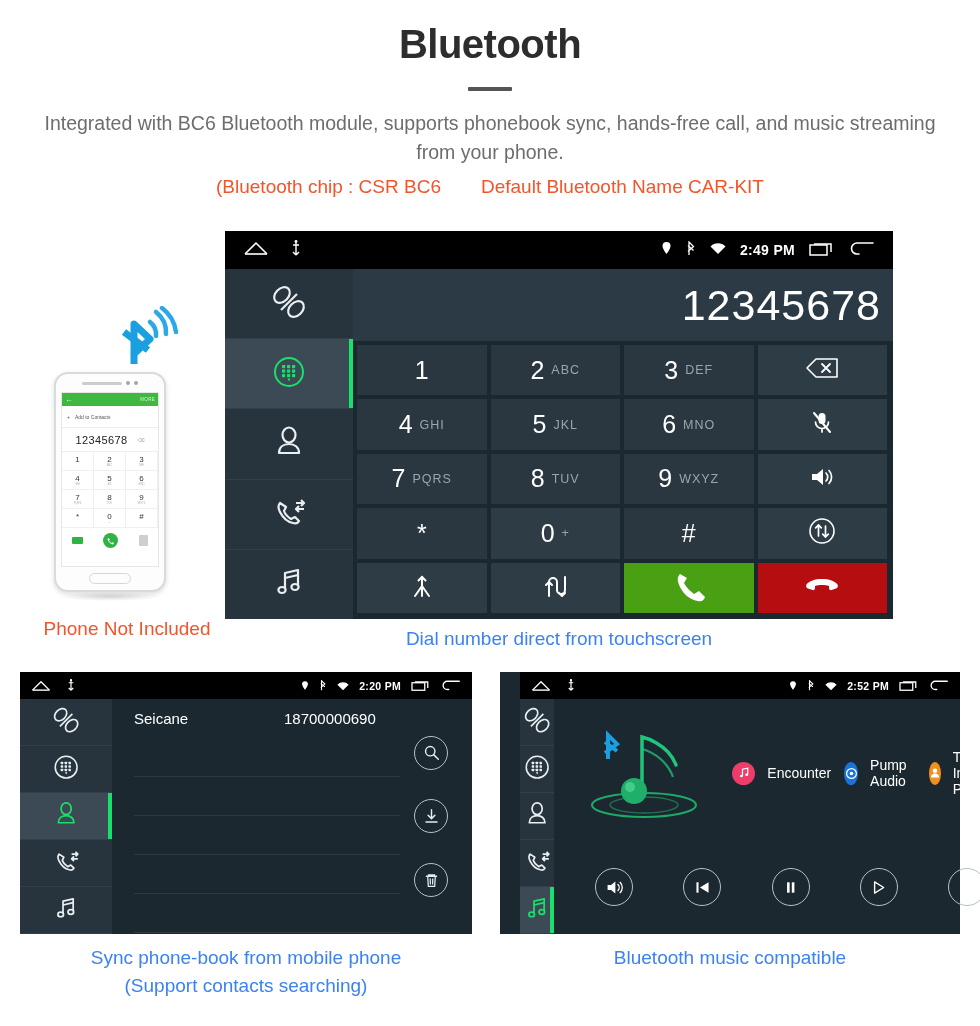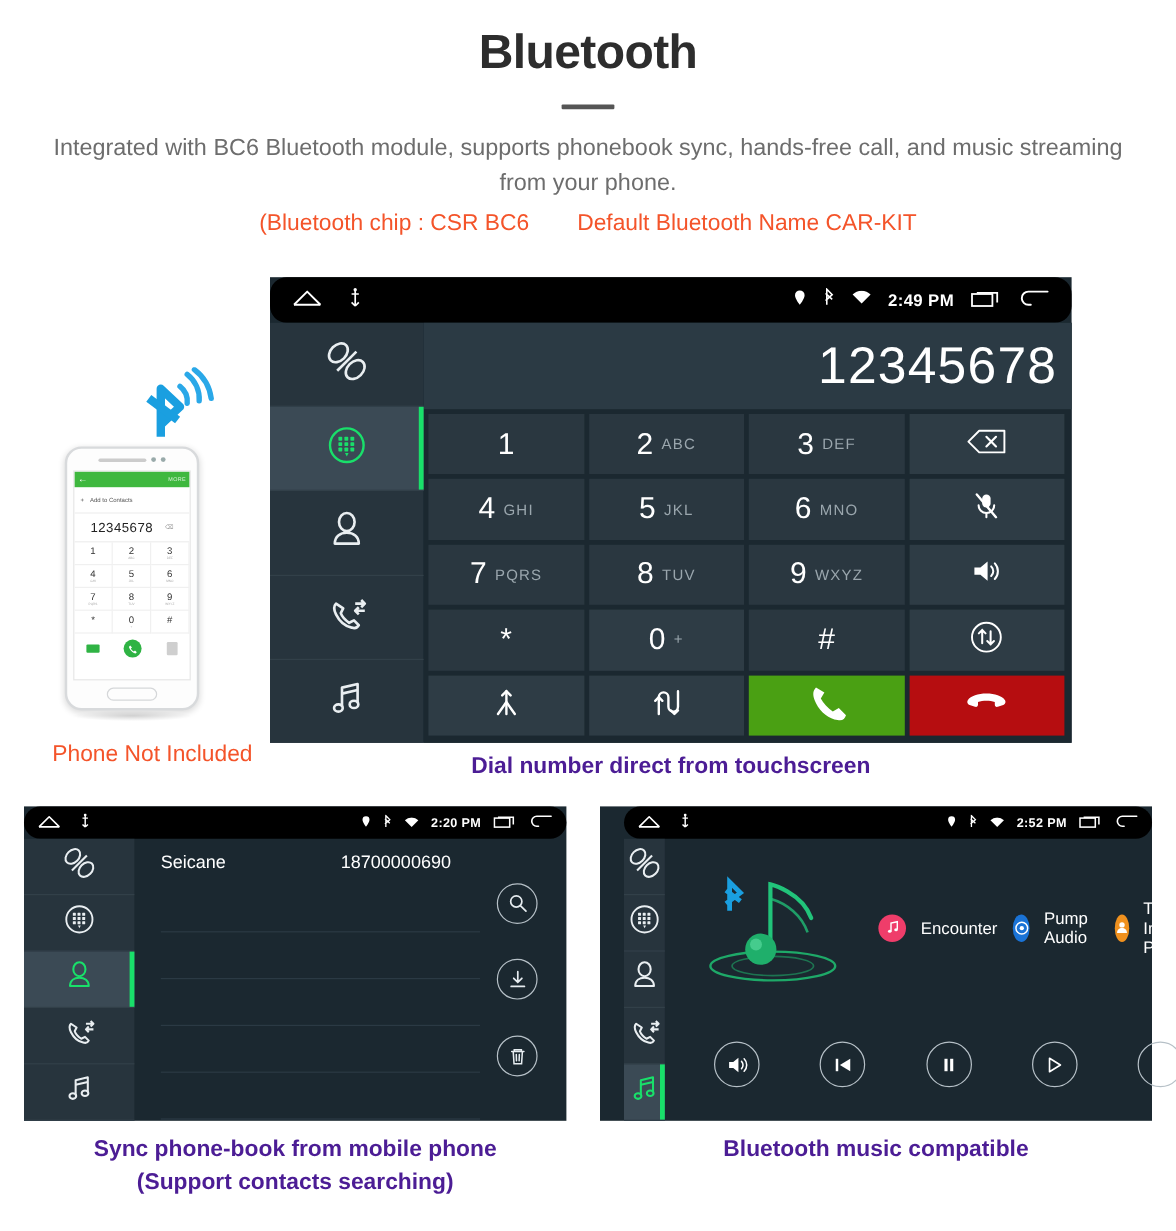--- a/index.html
+++ b/index.html
@@ -29,21 +29,21 @@
   }
 
   
   .main-unit {
     position: absolute; left: 225px; top: 231px;
     width: 668px; height: 388px;
     background: #1b2830;
   }
   .statusbar {
     height: 38px; background: #000; display: flex; align-items: center;
-    padding: 0 18px; color: #fff; border-radius: 14px;
+    padding: 0 18px; color: #fff;
   }
   .sb-left { display: flex; align-items: center; gap: 22px; }
   .sb-right { margin-left: auto; display: flex; align-items: center; gap: 14px; }
   .sb-time { font-size: 14px; font-weight: bold; letter-spacing: .3px; }
 
   .unit-body { display: flex; height: 350px; }
   .sidebar {
     width: 128px; background: #27343d; display: flex; flex-direction: column;
   }
   .side-item {
@@ -108,21 +108,21 @@
              display: flex; align-items: center; justify-content: center; color: #fff; font-size: 8px; }
   .ps-vid { width: 11px; height: 7px; background: #2fb344; border-radius: 1px; }
   .phone-home { height: 22px; display: flex; align-items: center; justify-content: center; }
   .home-btn { width: 42px; height: 11px; border: 1.5px solid #d5d7d9; border-radius: 6px; }
   .phone-shadow { position: absolute; left: 26px; top: 292px; width: 100px; height: 9px;
                   background: radial-gradient(ellipse at center, rgba(0,0,0,.16), rgba(0,0,0,0) 70%); }
   .not-included { position: absolute; left: 0; top: 318px; width: 186px; text-align: center;
                   color: #f4542a; font-size: 19px; font-weight: 300; }
 
   
-  .caption { text-align: center; font-size: 19px; color: #4c1d95; font-weight: 700; line-height: 1.45; }
+  .caption { text-align: center; font-size: 19px; color: #3b82f6; font-weight: 400; line-height: 1.45; }
   .cap-main { position: absolute; left: 225px; top: 625px; width: 668px; }
   .cap-left { position: absolute; left: 20px; top: 944px; width: 452px; }
   .cap-right { position: absolute; left: 500px; top: 944px; width: 460px; }
 
   
   .panel { position: absolute; background: #1b2830; }
   .panel.left { left: 20px; top: 672px; width: 452px; height: 262px; }
   .panel.right { left: 500px; top: 672px; width: 460px; height: 262px; padding-left: 20px; }
   .p-status { height: 27px; background: #000; display: flex; align-items: center; padding: 0 11px; color: #fff; }
   .p-status .sb-time { font-size: 10.5px; }

